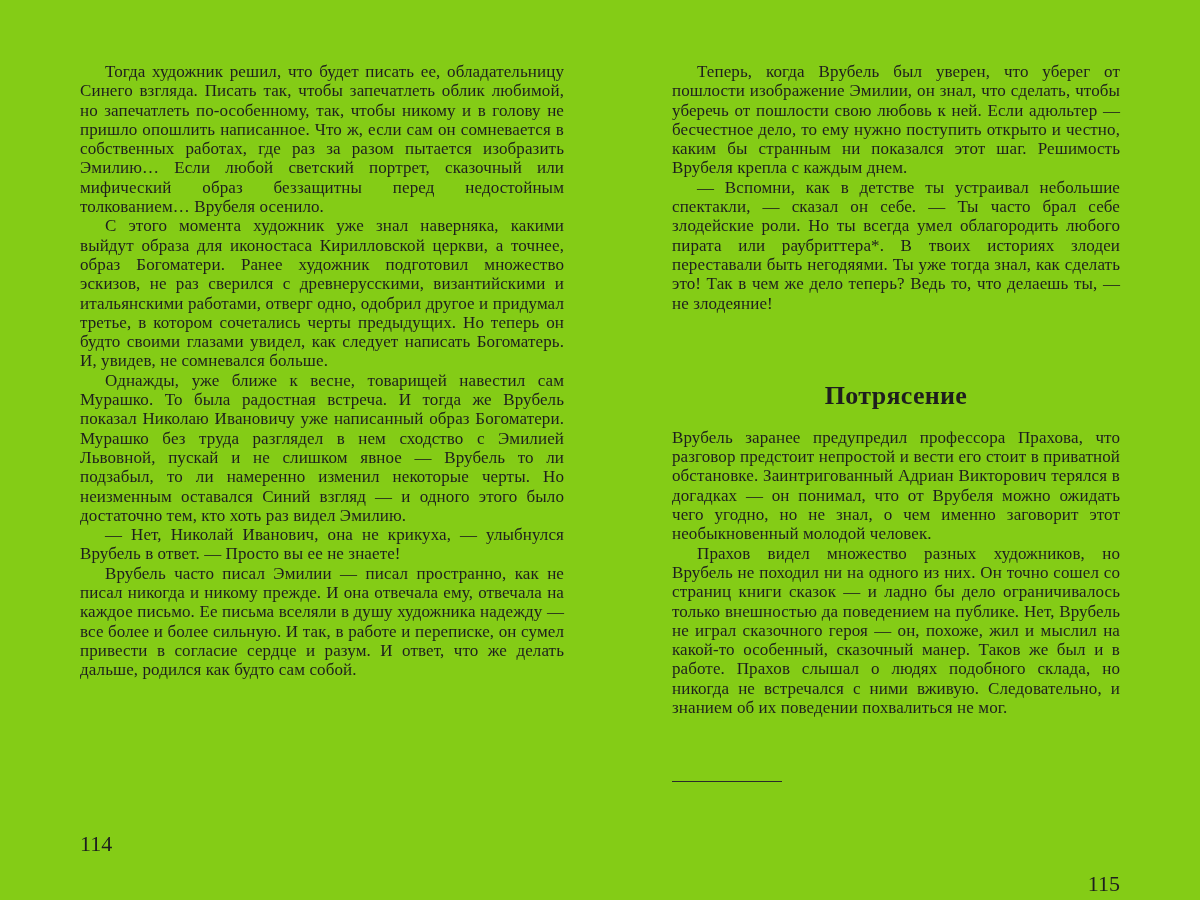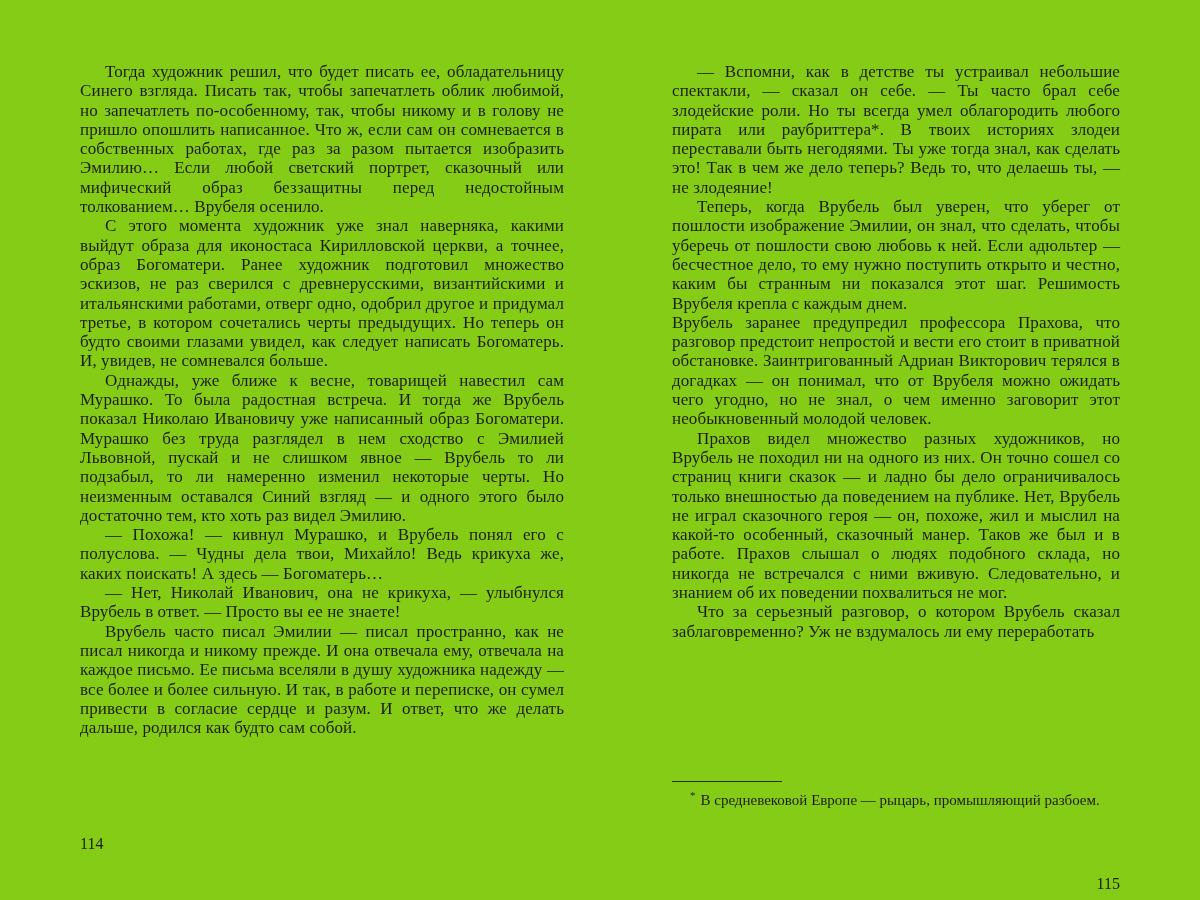--- a/index.html
+++ b/index.html
@@ -68,51 +68,49 @@
   }
   .footnote-text sup {
     font-size: 11px;
     line-height: 0;
     margin-right: 5px;
   }
 
   .page-number {
     position: absolute;
     top: 772px;
-    font-size: 16px;
+    font-size: 22px;
     line-height: 19px;
   }
   .pn-left  { left: 0; }
   .pn-right { right: 0; margin-top: 40px; }
 </style>
 </head>
 <body>
 
 <div class="spread">
 
   <section class="page left">
     <div class="body-text">
       <p class="para">Тогда художник решил, что будет писать ее, обладательницу Синего взгляда. Писать так, чтобы запечатлеть облик любимой, но запечатлеть по-особенному, так, чтобы никому и в голову не пришло опошлить написанное. Что ж, если сам он сомневается в собственных работах, где раз за разом пытается изобразить Эмилию… Если любой светский портрет, сказочный или мифический образ беззащитны перед недостойным толкованием… Врубеля осенило.</p>
       <p class="para">С этого момента художник уже знал наверняка, какими выйдут образа для иконостаса Кирилловской церкви, а точнее, образ Богоматери. Ранее художник подготовил множество эскизов, не раз сверился с древнерусскими, византийскими и итальянскими работами, отверг одно, одобрил другое и придумал третье, в котором сочетались черты предыдущих. Но теперь он будто своими глазами увидел, как следует написать Богоматерь. И, увидев, не сомневался больше.</p>
       <p class="para">Однажды, уже ближе к весне, товарищей навестил сам Мурашко. То была радостная встреча. И тогда же Врубель показал Николаю Ивановичу уже написанный образ Богоматери. Мурашко без труда разглядел в нем сходство с Эмилией Львовной, пускай и не слишком явное — Врубель то ли подзабыл, то ли намеренно изменил некоторые черты. Но неизменным оставался Синий взгляд — и одного этого было достаточно тем, кто хоть раз видел Эмилию.</p>
-      <p class="para">— Похожа! — кивнул Мурашко, и Врубель понял его с полуслова. — Чудны дела твои, Михайло! Ведь крикуха же, каких поискать! А здесь — Богоматерь…</p>
       <p class="para">— Нет, Николай Иванович, она не крикуха, — улыбнулся Врубель в ответ. — Просто вы ее не знаете!</p>
       <p class="para">Врубель часто писал Эмилии — писал пространно, как не писал никогда и никому прежде. И она отвечала ему, отвечала на каждое письмо. Ее письма вселяли в душу художника надежду — все более и более сильную. И так, в работе и переписке, он сумел привести в согласие сердце и разум. И ответ, что же делать дальше, родился как будто сам собой.</p>
     </div>
     <div class="page-number pn-left">114</div>
   </section>
 
   <section class="page right">
     <div class="body-text">
+      <p class="para">Теперь, когда Врубель был уверен, что уберег от пошлости изображение Эмилии, он знал, что сделать, чтобы уберечь от пошлости свою любовь к ней. Если адюльтер — бесчестное дело, то ему нужно поступить открыто и честно, каким бы странным ни показался этот шаг. Решимость Врубеля крепла с каждым днем.</p>
       <p class="para">— Вспомни, как в детстве ты устраивал небольшие спектакли, — сказал он себе. — Ты часто брал себе злодейские роли. Но ты всегда умел облагородить любого пирата или раубриттера*. В твоих историях злодеи переставали быть негодяями. Ты уже тогда знал, как сделать это! Так в чем же дело теперь? Ведь то, что делаешь ты, — не злодеяние!</p>
-      <p class="para">Теперь, когда Врубель был уверен, что уберег от пошлости изображение Эмилии, он знал, что сделать, чтобы уберечь от пошлости свою любовь к ней. Если адюльтер — бесчестное дело, то ему нужно поступить открыто и честно, каким бы странным ни показался этот шаг. Решимость Врубеля крепла с каждым днем.</p>
+      <h2 class="chapter-heading">Потрясение</h2>
       <p class="para no-indent">Врубель заранее предупредил профессора Прахова, что разговор предстоит непростой и вести его стоит в приватной обстановке. Заинтригованный Адриан Викторович терялся в догадках — он понимал, что от Врубеля можно ожидать чего угодно, но не знал, о чем именно заговорит этот необыкновенный молодой человек.</p>
       <p class="para">Прахов видел множество разных художников, но Врубель не походил ни на одного из них. Он точно сошел со страниц книги сказок — и ладно бы дело ограничивалось только внешностью да поведением на публике. Нет, Врубель не играл сказочного героя — он, похоже, жил и мыслил на какой-то особенный, сказочный манер. Таков же был и в работе. Прахов слышал о людях подобного склада, но никогда не встречался с ними вживую. Следовательно, и знанием об их поведении похвалиться не мог.</p>
-      <p class="para">Что за серьезный разговор, о котором Врубель сказал заблаговременно? Уж не вздумалось ли ему переработать</p>
     </div>
     <div class="footnote">
       <div class="footnote-rule"></div>
-      <p class="footnote-text"><sup>*</sup><span>В средневековой Европе — рыцарь, промышляющий разбоем.</span></p>
     </div>
     <div class="page-number pn-right">115</div>
   </section>
 
 </div>
 
 </body></html>

